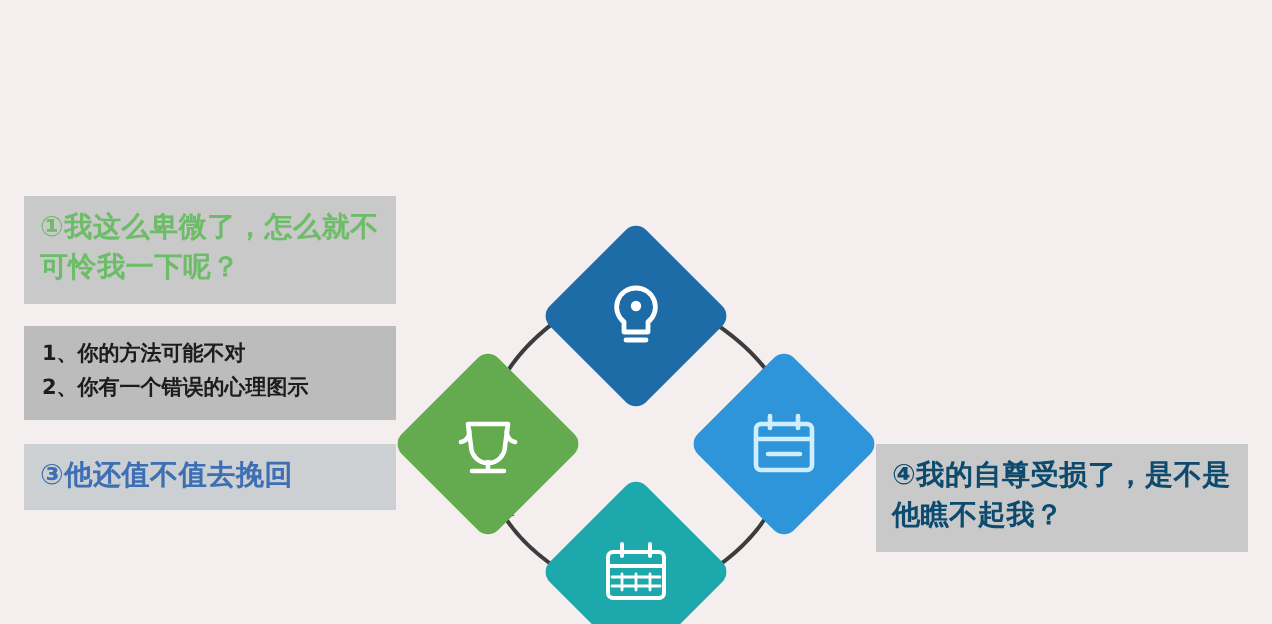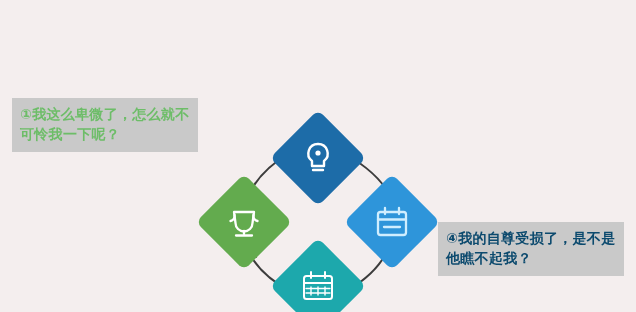--- a/index.html
+++ b/index.html
@@ -71,24 +71,27 @@
   }
   #diagram svg { display: block; }
 </style>
 </head>
 <body style="background: rgb(244, 238, 238);">
 
 <div id="stage">
 
   <div class="block block-tl">
     <div class="heading green">①我这么卑微了，怎么就不可怜我一下呢？</div>
+    <div class="body-panel">1、你的方法可能不对
+2、你有一个错误的心理图示</div>
   </div>
 
 
   <div class="block block-bl">
+    <div class="heading blue">③他还值不值去挽回</div>
   </div>
 
   <div class="block block-br">
     <div class="heading cyan">④我的自尊受损了，是不是他瞧不起我？</div>
   </div>
 
   <div id="diagram">
     <svg width="256" height="268" viewBox="0 0 256 268">
 
       <defs>

